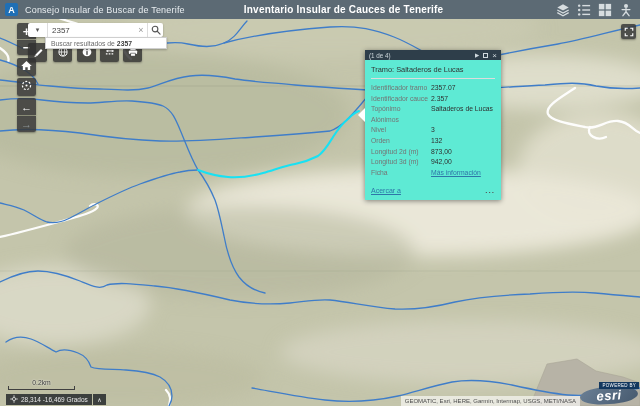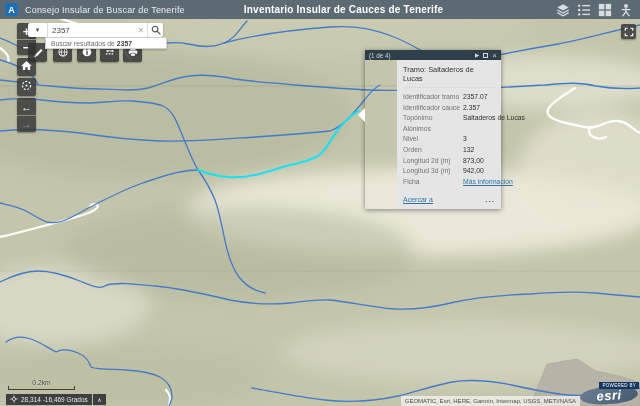--- a/index.html
+++ b/index.html
@@ -52,21 +52,21 @@
   #popup { position:absolute; left:365px; top:50px; width:136px; z-index:40;
            box-shadow:0 1px 5px rgba(0,0,0,.45); font-size:6.8px; }
   #popup-pointer { position:absolute; left:-7px; top:58px; width:0; height:0;
                    border:7px solid transparent; border-right-color:#ffffff; border-left:0; }
   #popup-header { height:10px; background:#2e3e4a; color:#cfd8dd; display:flex; align-items:center;
                   padding:0 4px; font-size:6.3px; }
   #popup-header .ph-icons { margin-left:auto; display:flex; align-items:center; gap:4px; }
   #popup-next { font-size:5.5px; cursor:pointer; }
   #popup-max { width:5px; height:5px; border:1px solid #cfd8dd; cursor:pointer; }
   #popup-close { font-size:8px; line-height:5px; cursor:pointer; }
-  #popup-body { background:#e5e5e5; padding:5px 6px 6px;margin-left:32px; }
+  #popup-body { background:#5eead4; padding:5px 6px 6px; }
   #popup-title { font-size:7.4px; color:#333; padding-bottom:4px; border-bottom:1px solid #dcdcdc; margin-bottom:4px; }
   .prow { display:flex; line-height:10.6px; white-space:nowrap; }
   .prow .plabel { width:60px; color:#747474; flex:none; }
   .prow .pvalue { color:#2f2f2f; }
   a.plink { color:#2e76a8; text-decoration:underline; cursor:pointer; }
   #popup-footer { display:flex; align-items:center; justify-content:space-between; margin-top:9px; }
   #popup-footer .zoomto { font-size:7px; }
   #popup-footer .dots { color:#555; font-size:8px; font-weight:bold; letter-spacing:1px; line-height:4px; cursor:pointer; }
 
   

